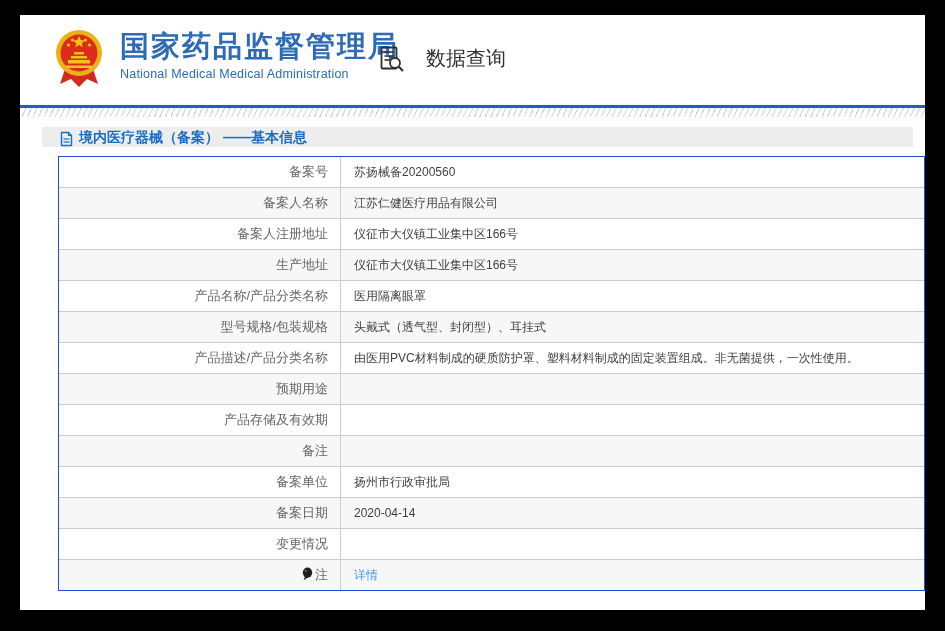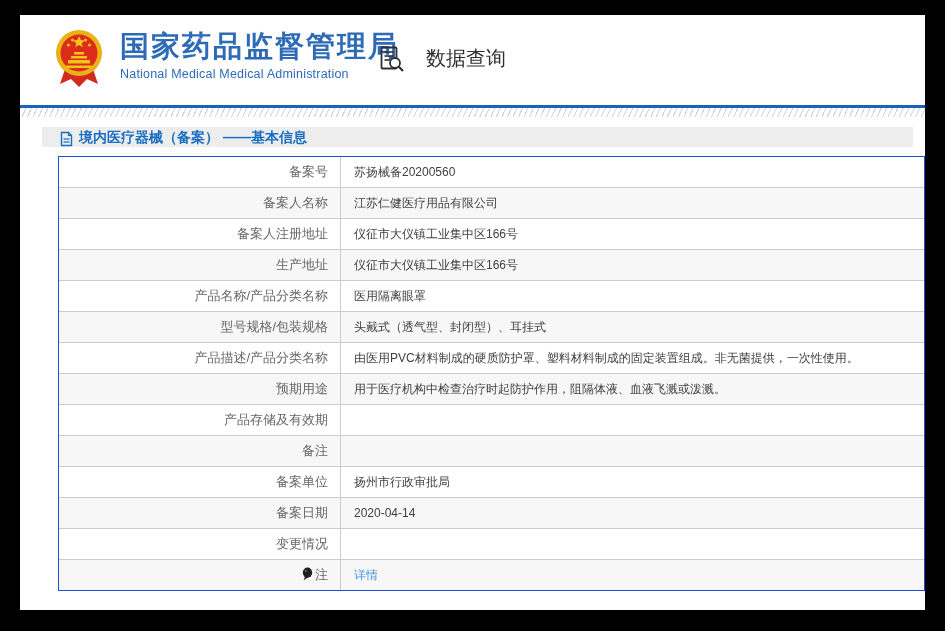--- a/index.html
+++ b/index.html
@@ -180,21 +180,20 @@
     <div class="trow">
       <div class="tlabel">型号规格/包装规格</div>
       <div class="tvalue">头戴式（透气型、封闭型）、耳挂式</div>
     </div>
     <div class="trow">
       <div class="tlabel">产品描述/产品分类名称</div>
       <div class="tvalue">由医用PVC材料制成的硬质防护罩、塑料材料制成的固定装置组成。非无菌提供，一次性使用。</div>
     </div>
     <div class="trow">
       <div class="tlabel">预期用途</div>
-      <div class="tvalue">用于医疗机构中检查治疗时起防护作用，阻隔体液、血液飞溅或泼溅。</div>
     </div>
     <div class="trow">
       <div class="tlabel">产品存储及有效期</div>
       <div class="tvalue"></div>
     </div>
     <div class="trow">
       <div class="tlabel">备注</div>
       <div class="tvalue"></div>
     </div>
     <div class="trow">

